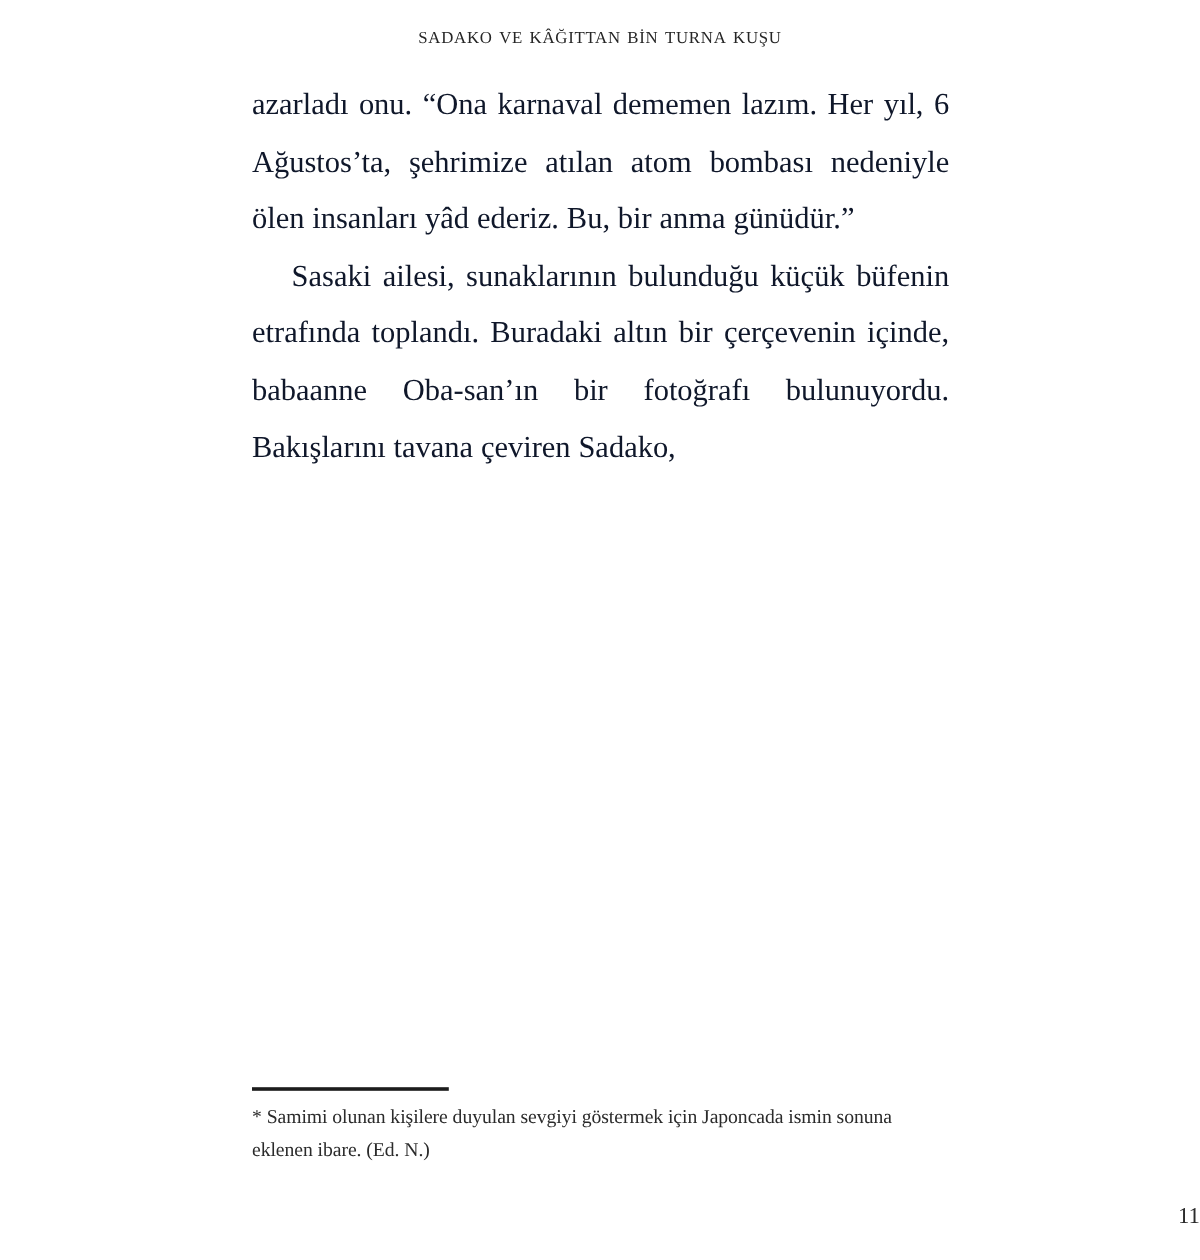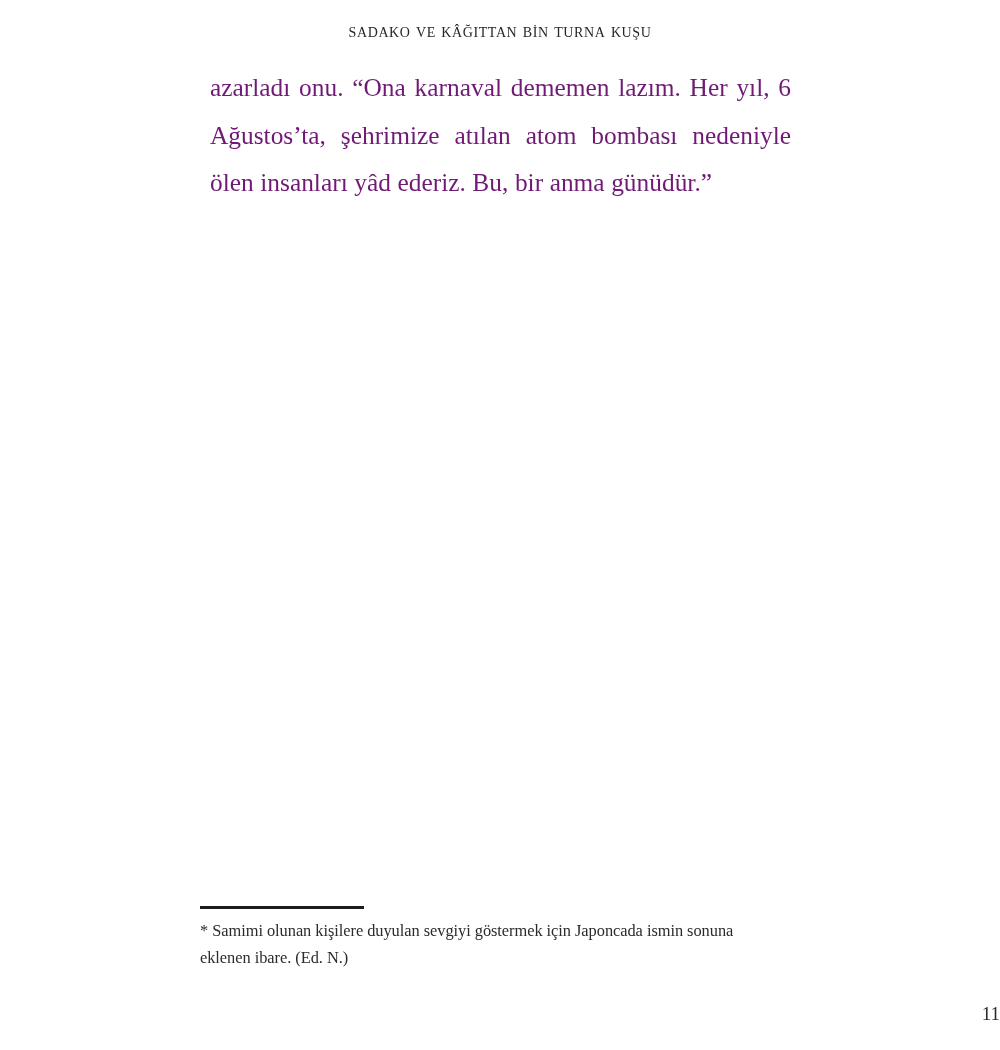--- a/index.html
+++ b/index.html
@@ -47,37 +47,37 @@
     left: 210px;
     width: 581px;
   }
   .para {
     margin: 0;
     font-size: 25.4px;
     line-height: 47.6px;
     text-align: justify;
     text-justify: inter-word;
     text-indent: 33px;
-    color: #701a75;
+    color: #0f172a;
     word-spacing: 0.2px;
     hyphens: manual;
   }
   .para.no-indent {
     text-indent: 0;
   }
   .fnmark {
     font-size: 0.62em;
     vertical-align: super;
     line-height: 0;
   }
 
   
   .footnote-area {
     position: absolute;
-    left: 200px;
+    left: 210px;
     top: 906px;
     width: 585px;
   }
   .footnote-rule {
     width: 164px;
     height: 3px;
     background: #1c1c1c;
     margin: 0 0 9px 0;
   }
   .footnote-text {
@@ -107,20 +107,21 @@
 
   <div class="running-head">Sadako Ve Kâğıttan Bin Turna Kuşu</div>
 
   <div class="textblock">
 
     <p class="para no-indent">azarladı onu. “Ona karnaval dememen lazım. Her yıl, 6 Ağustos’ta, şehrimize atılan atom bombası nedeniyle ölen insanları yâd ederiz. Bu, bir anma günüdür.”</p>
 
 
 
 
+    <p class="para">Sasaki ailesi, sunaklarının bulunduğu küçük büfenin etrafında toplandı. Buradaki altın bir çerçevenin içinde, babaanne Oba-san’ın bir fotoğrafı bulunuyordu. Bakışlarını tavana çeviren Sadako,</p>
 
   </div>
 
   <div class="footnote-area">
     <div class="footnote-rule"></div>
     <p class="footnote-text">* Samimi olunan kişilere duyulan sevgiyi göstermek için Japoncada ismin sonuna eklenen ibare. (Ed. N.)</p>
   </div>
 
   <div class="folio">11</div>
 

